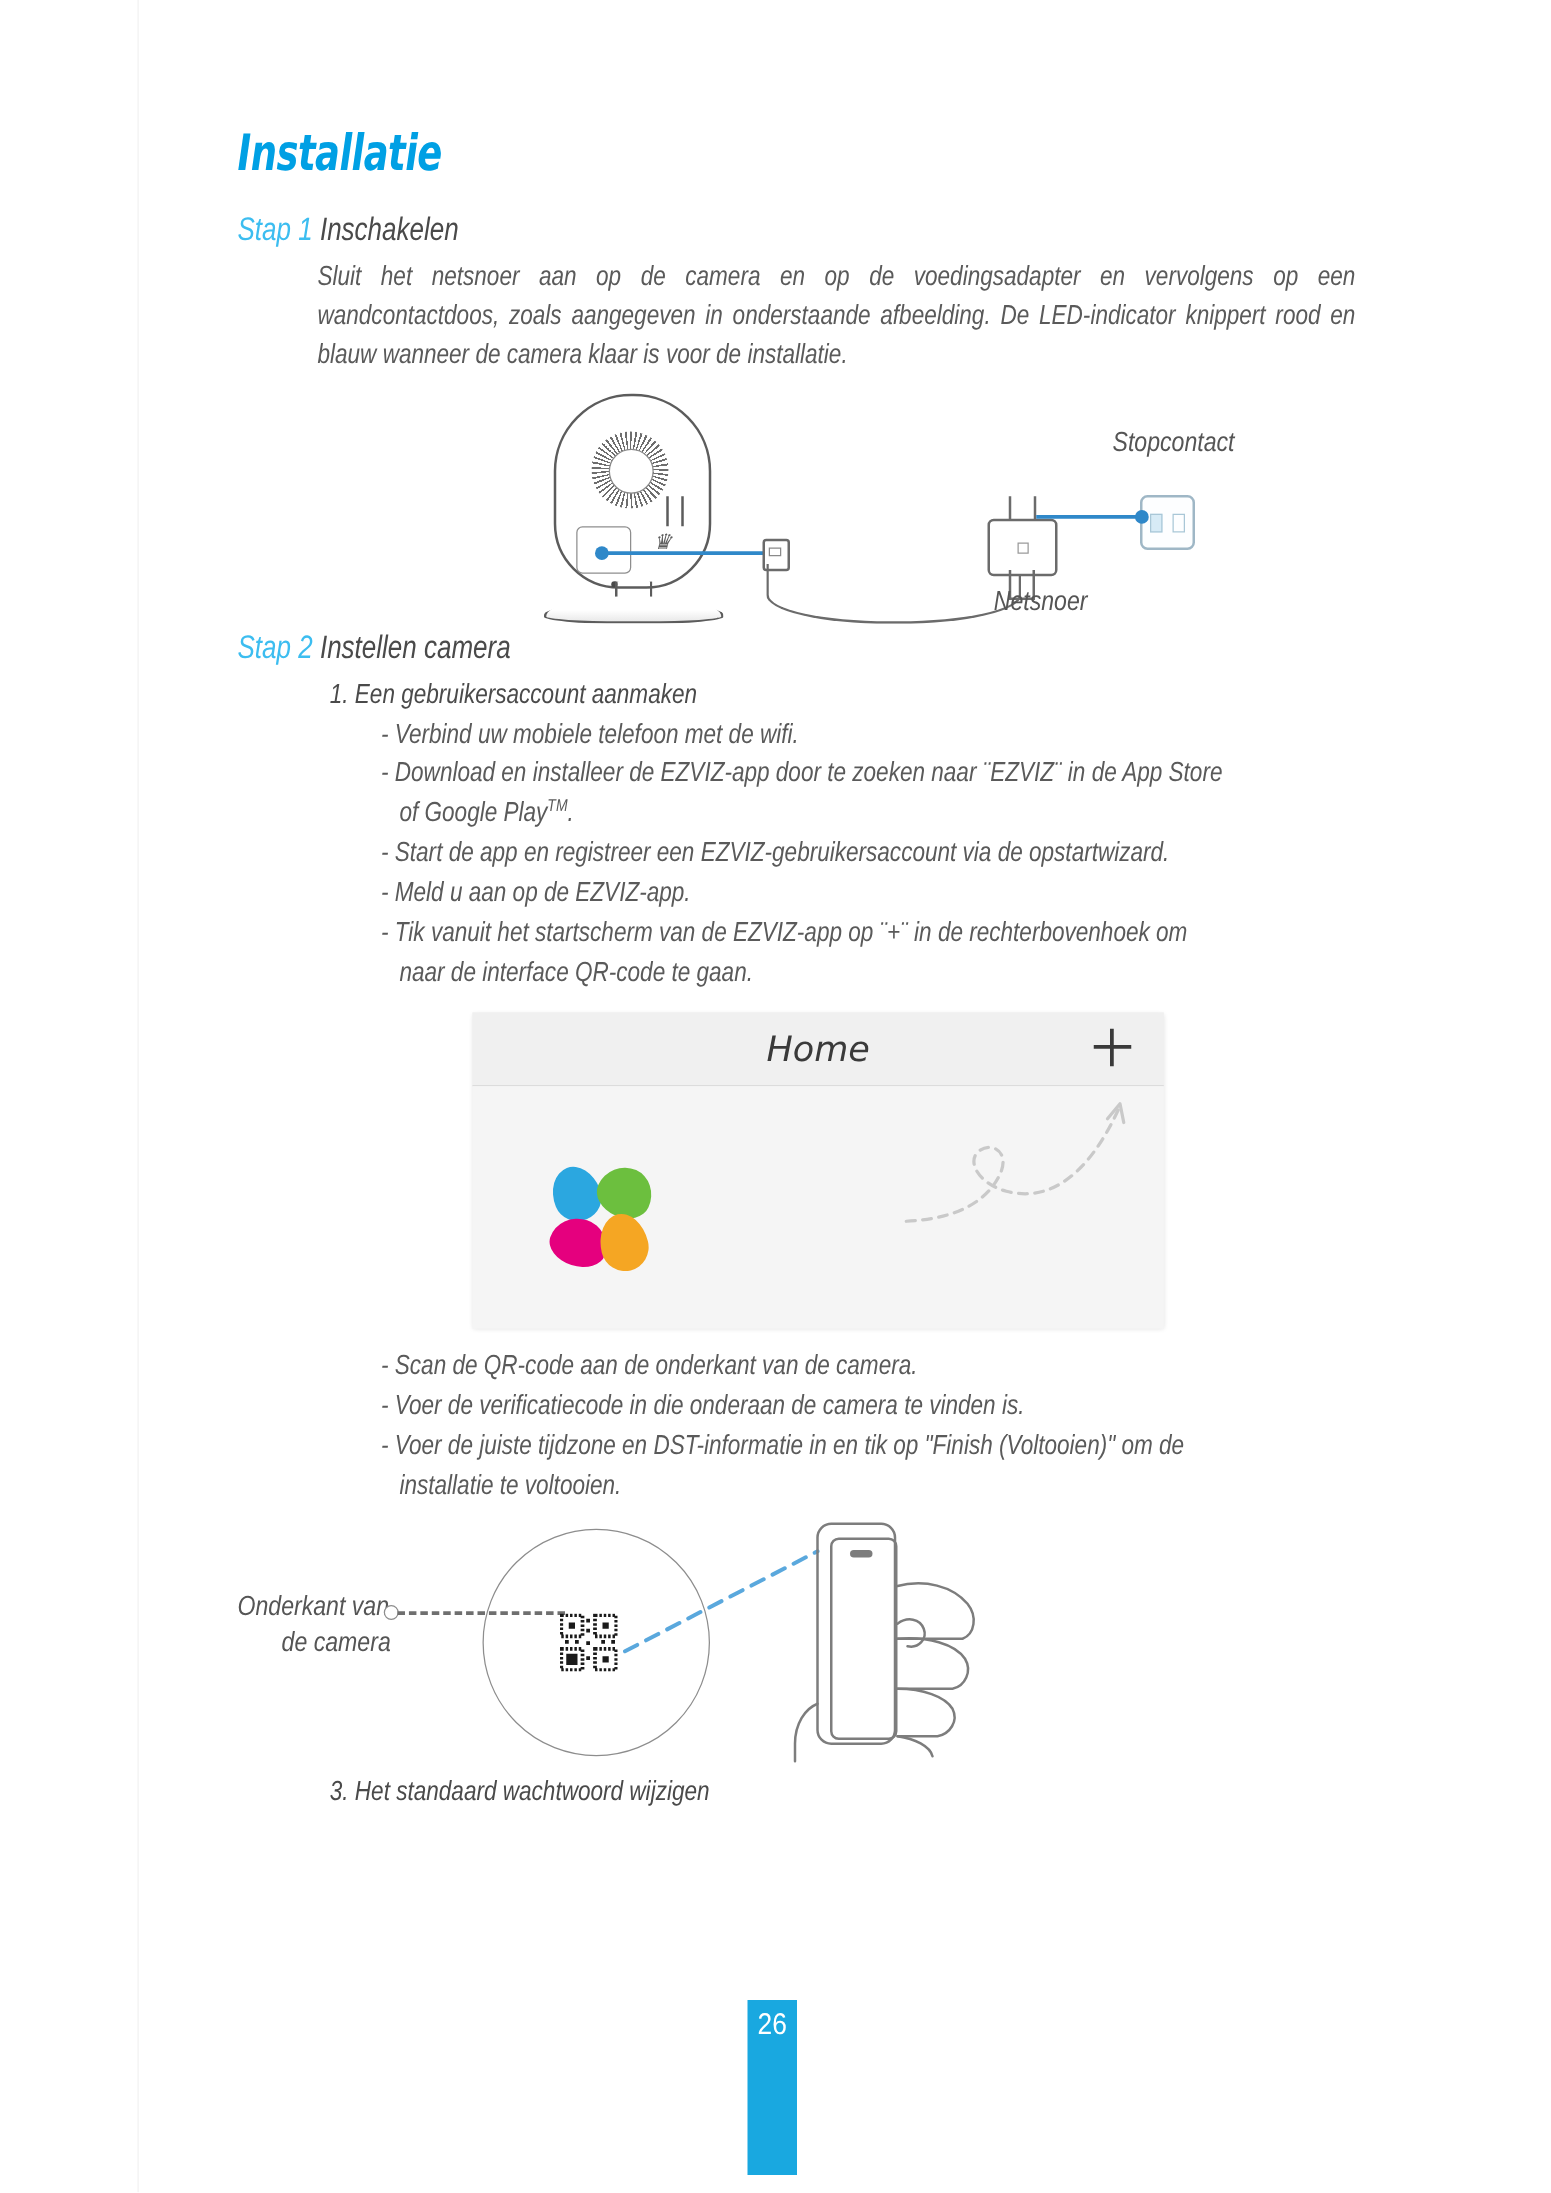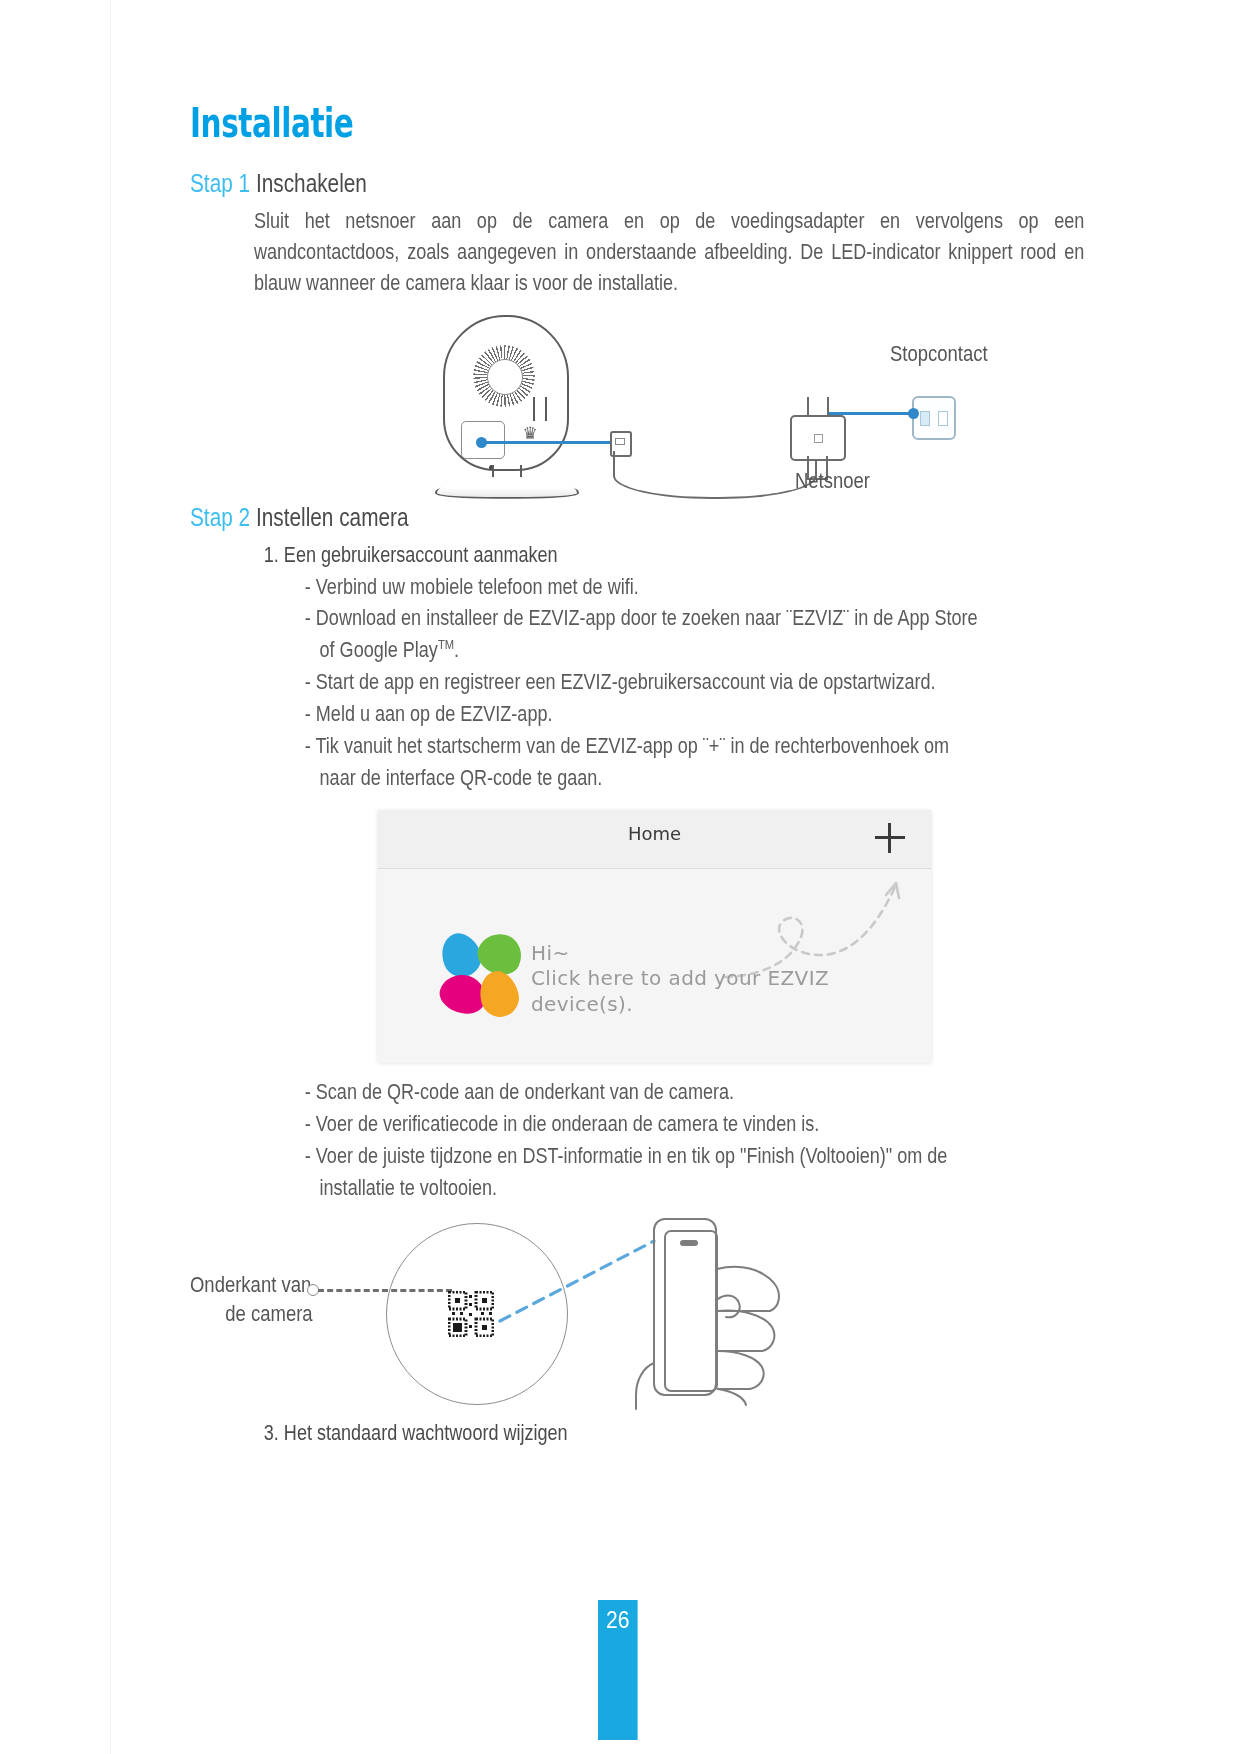--- a/index.html
+++ b/index.html
@@ -28,20 +28,21 @@
     width: 110px; height: 100%;
     background: #ffffff;
     border-right: 1px solid #f2f2f2;
   }
 
   .content {
     position: absolute;
     left: 190px;
     top: 100px;
     width: 830px;
+    font-style: italic;
   }
 
   
   h1.title {
     font-family: "DejaVu Sans Condensed", "Liberation Sans Narrow", "Liberation Sans", sans-serif;
     font-size: 40px;
     font-weight: 700;
     color: #00a0e4;
     margin: 0 0 22px 0;
     letter-spacing: -0.5px;
@@ -310,21 +311,21 @@
     position: relative;
     height: 58px;
     background: #f0f0f0;
     border-bottom: 1px solid #dcdcdc;
   }
   .phone-bar-title {
     position: absolute;
     left: 0; right: 0; top: 13px;
     text-align: center;
     font-family: "DejaVu Sans", sans-serif;
-    font-size: 18px;
+    font-size: 28px;
     color: #3a3a3a;
   }
   .phone-plus {
     position: absolute;
     right: 26px; top: 13px;
     width: 30px; height: 30px;
     color: #3a3a3a;
   }
   .phone-plus::before, .phone-plus::after {
     content: ""; position: absolute; background: #3a3a3a;
@@ -477,25 +478,20 @@
       <div class="phone-body">
         <svg class="arrow-svg" width="200" height="120" viewBox="0 0 200 120">
           <path d="M2 112 C 48 110, 70 92, 78 72 C 84 56, 70 48, 60 56 C 50 64, 60 82, 82 88 C 120 98, 150 70, 172 22" fill="none" stroke="#c9c9c9" stroke-width="2.6" stroke-dasharray="7 6" stroke-linecap="round"></path>
           <path d="M163 30 L173 18 L176 33" fill="none" stroke="#c9c9c9" stroke-width="2.6" stroke-linecap="round" stroke-linejoin="round"></path>
         </svg>
         <div class="petal-logo" style="position:absolute; left:62px; top:62px; width:94px; height:94px;">
           <div class="petal" style="left:2px; top:2px; width:38px; height:44px; background:#2ba7e0; transform:rotate(-22deg);"></div>
           <div class="petal" style="left:38px; top:3px; width:44px; height:40px; background:#6cbf3e; transform:rotate(24deg);"></div>
           <div class="petal" style="left:0px; top:44px; width:46px; height:38px; background:#e5007e; transform:rotate(18deg);"></div>
           <div class="petal" style="left:40px; top:40px; width:38px; height:46px; background:#f5a623; transform:rotate(-14deg);"></div>
-        </div>
-        <div class="phone-hint">
-          <div>Hi~</div>
-          <div>Click here to add your EZVIZ</div>
-          <div>device(s).</div>
         </div>
       </div>
     </div>
 
     <div style="height:14px;"></div>
     <p class="dash-item nowrap">- Scan de QR-code aan de onderkant van de camera.</p>
     <p class="dash-item nowrap">- Voer de verificatiecode in die onderaan de camera te vinden is.</p>
     <p class="dash-item">- Voer de juiste tijdzone en DST-informatie in en tik op "Finish (Voltooien)" om de</p>
     <p class="dash-cont">installatie te voltooien.</p>
 

